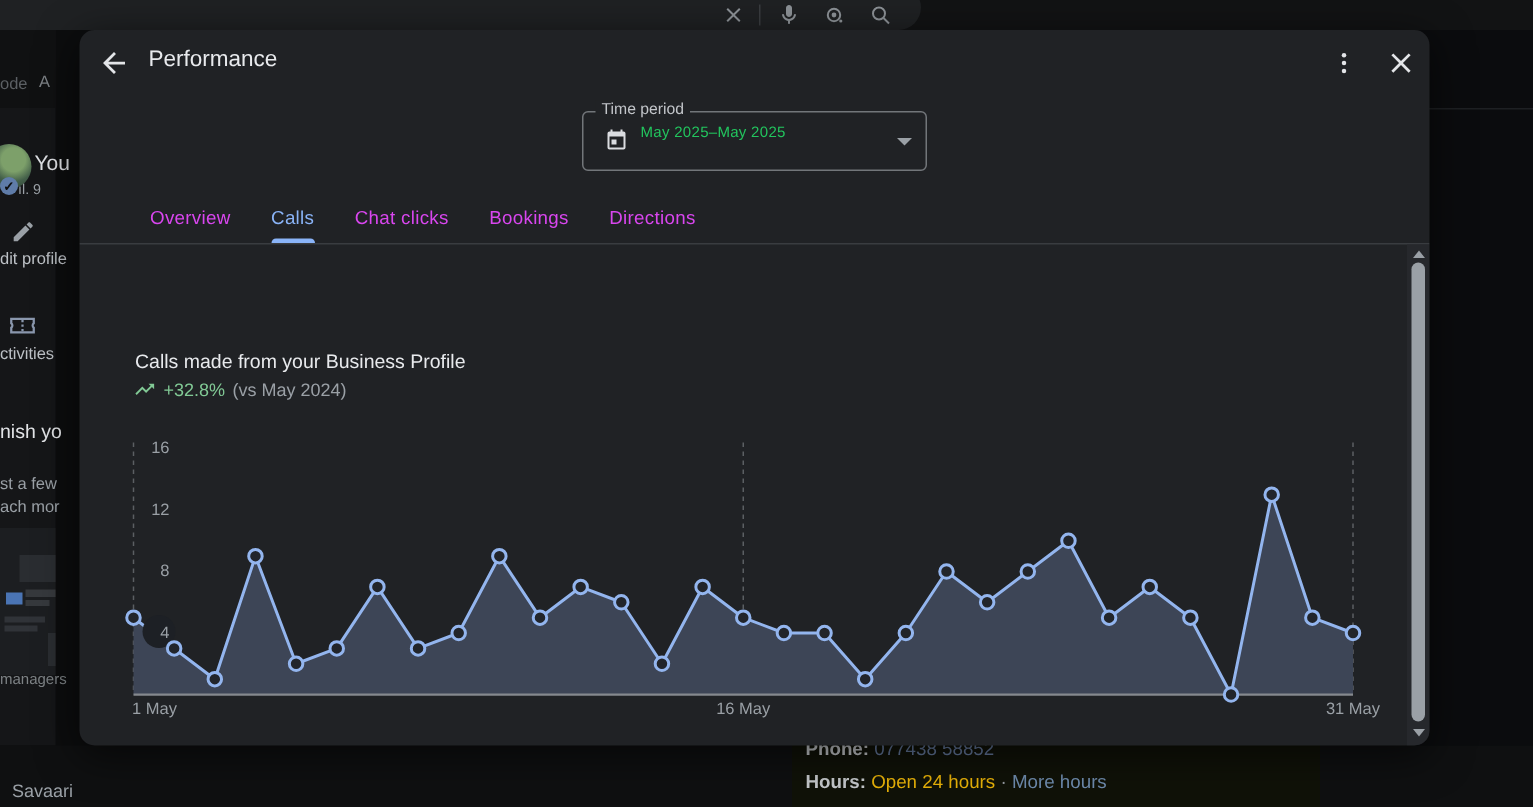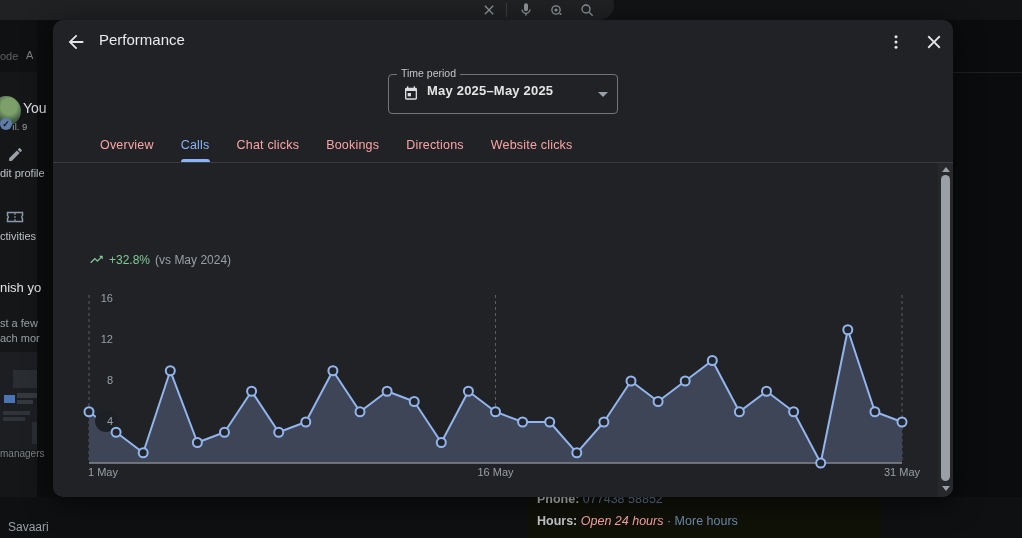--- a/index.html
+++ b/index.html
@@ -28,39 +28,39 @@
   .badge { left:0px; top:118px; width:12px; height:12px; border-radius:50%; background:#5f7ca8;
            color:#0e0f10; font-size:9px; line-height:12px; text-align:center; font-weight:bold; }
   .mini-card { left:0; top:352px; width:37px; height:98px; background:#1c1e21; }
   .blk { position:absolute; }
 
   
   .contact-panel { left:528px; top:487px; width:352px; height:51px; background:#101208; }
   .contact-row { position:absolute; left:9px; font-size:12.5px; white-space:nowrap; }
   .c-label { color:#c6c9cc; font-weight:bold; }
   .c-phone { color:#64789c; }
-  .c-hours { color:#fca5a5;font-style:italic; }
+  .c-hours { color:#eab308; }
   .c-sep { color:#9aa0a6; }
   .c-more { color:#6f8cae; }
 
   
   .dialog { left:37px; top:20px; width:900px; height:477px; background:#202225; border-radius:10px;
             box-shadow:0 6px 28px rgba(0,0,0,.6); overflow:hidden; z-index:10;margin-left:16px; }
   .dlg-title { left:46px; top:11px; font-size:15px; font-weight:500; color:#e8eaed; }
   .icon-btn { width:22px; height:22px; color:#e3e5e8; cursor:pointer; }
 
   .tp-field { left:335px; top:54px; width:230px; height:40px; border:1px solid #72767a; border-radius:4px; }
   .tp-label { left:344px; top:47px; font-size:10.5px; color:#c2c5c9; background:#202225; padding:0 4px; }
-  .tp-value { left:374px; top:63px; font-size:13px; font-weight:bold; color:#e5e5e5; letter-spacing:.2px; }
+  .tp-value { left:374px; top:63px; font-size:10px; font-weight:normal; color:#22c55e; letter-spacing:.2px; }
   .tp-caret { left:545px; top:72px; width:0; height:0; border-left:5px solid transparent;
               border-right:5px solid transparent; border-top:5px solid #9aa0a6; }
 
   .tabs { left:0; top:108px; width:880px; height:34px; display:flex; padding-left:47px; gap:27px; align-items:center; }
   .tab { position:relative; height:34px; line-height:34px; font-size:12.5px; font-weight:500;
-         color:#fca5a5; letter-spacing:.2px; cursor:pointer; }
+         color:#d946ef; letter-spacing:.2px; cursor:pointer; }
   .tab.active { color:#8ab4f8; }
   .tab.active .tab-underline { position:absolute; left:0; right:0; bottom:0; height:3px;
          background:#8ab4f8; border-radius:3px 3px 0 0; }
   .tabs-divider { left:0; top:142px; width:900px; height:1px; background:#393c40; }
 
   .metric-value { left:37px; top:155px; font-size:40px; font-weight:400; color:#e8eaed; line-height:48px; }
   .metric-subtitle { left:37px; top:213px; font-size:13px; color:#e8eaed; }
   .trend-row { left:36px; top:232px; display:flex; align-items:center; gap:5px; }
   .trend-pct { font-size:12px; font-weight:normal; color:#81c995; }
   .trend-cmp { font-size:12px; color:#9aa0a6; }
@@ -172,24 +172,24 @@
     </svg>
     <div class="abs tp-value">May 2025–May 2025</div>
     <div class="abs tp-caret"></div>
 
     <div class="abs tabs">
       <div class="tab">Overview</div>
       <div class="tab active"><span>Calls</span><span class="tab-underline"></span></div>
       <div class="tab">Chat clicks</div>
       <div class="tab">Bookings</div>
       <div class="tab">Directions</div>
-      <div class="tab">Website clicks</div>
     </div>
     <div class="abs tabs-divider"></div>
 
+    <div class="abs metric-subtitle">Calls made from your Business Profile</div>
     <div class="abs trend-row">
       <svg style="width:15px;height:15px;color:#81c995" viewBox="0 0 24 24">
         <path fill="currentColor" d="M16 6l2.29 2.29-4.88 4.88-4-4L2 16.59 3.41 18l6-6 4 4 6.3-6.29L22 12V6z"></path>
       </svg>
       <span class="trend-pct">+32.8%</span>
       <span class="trend-cmp">(vs May 2024)</span>
     </div>
 
     <svg class="abs chart" width="885" height="237" viewBox="0 0 885 237">
         <line x1="36" x2="36" y1="35" y2="203" stroke="#5b5f63" stroke-width="1" stroke-dasharray="3,3"></line>

